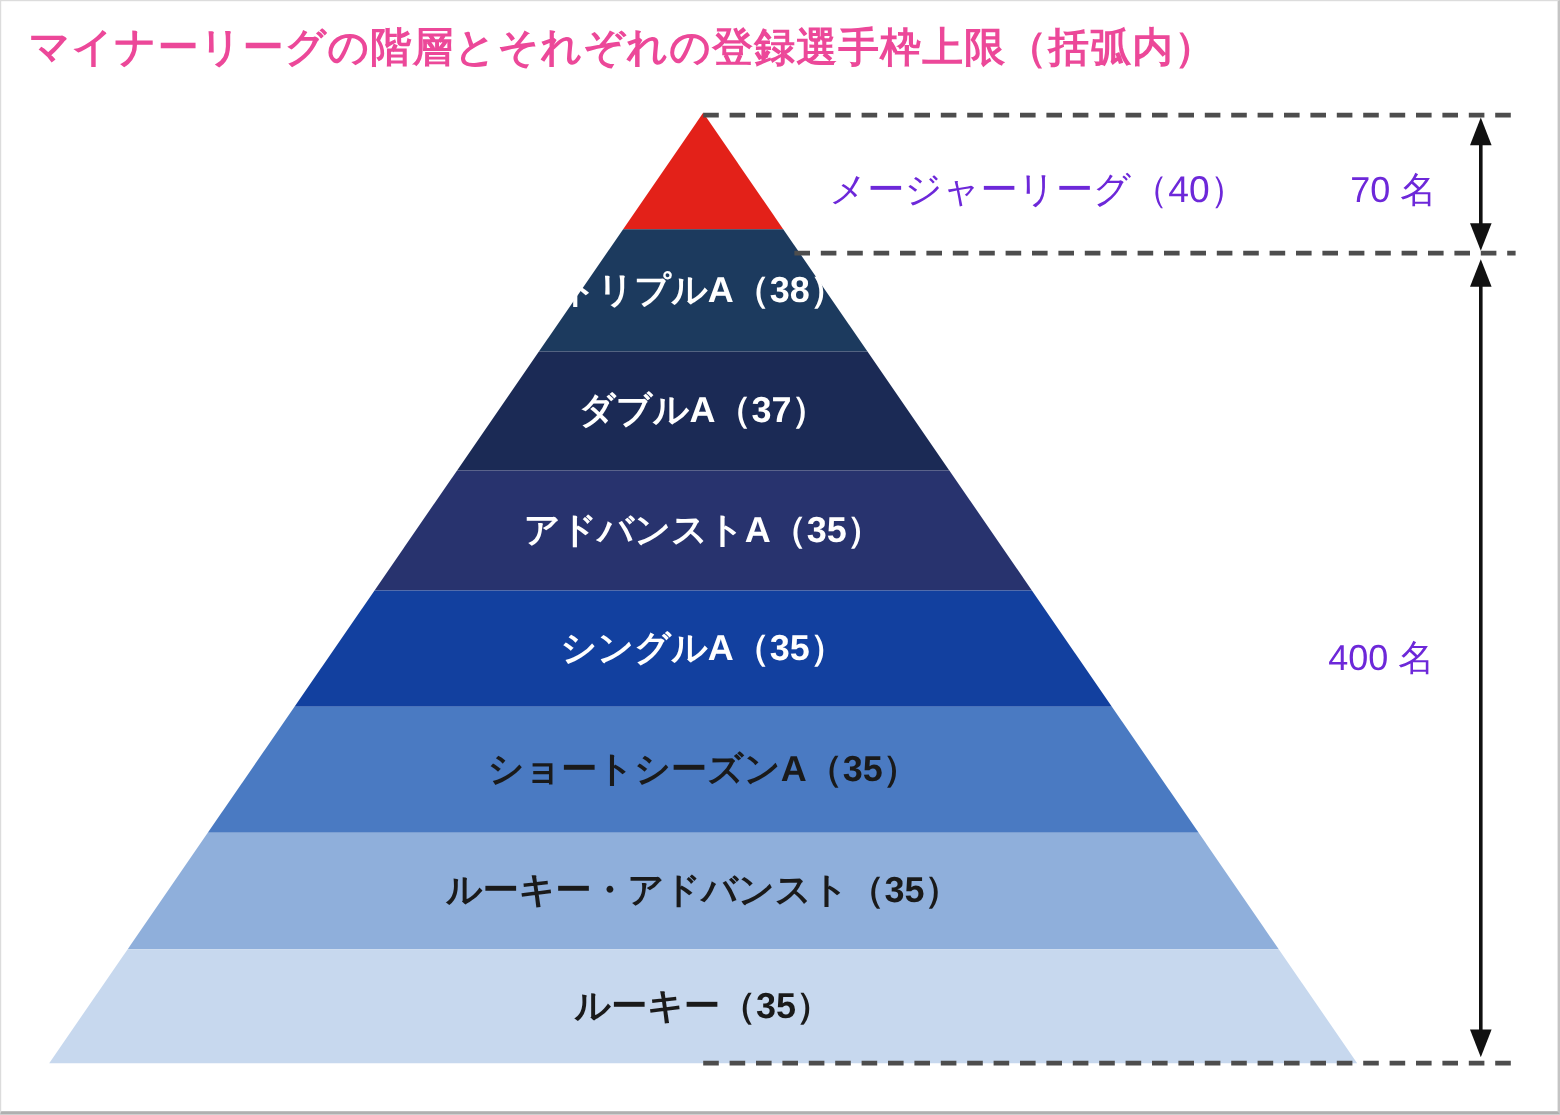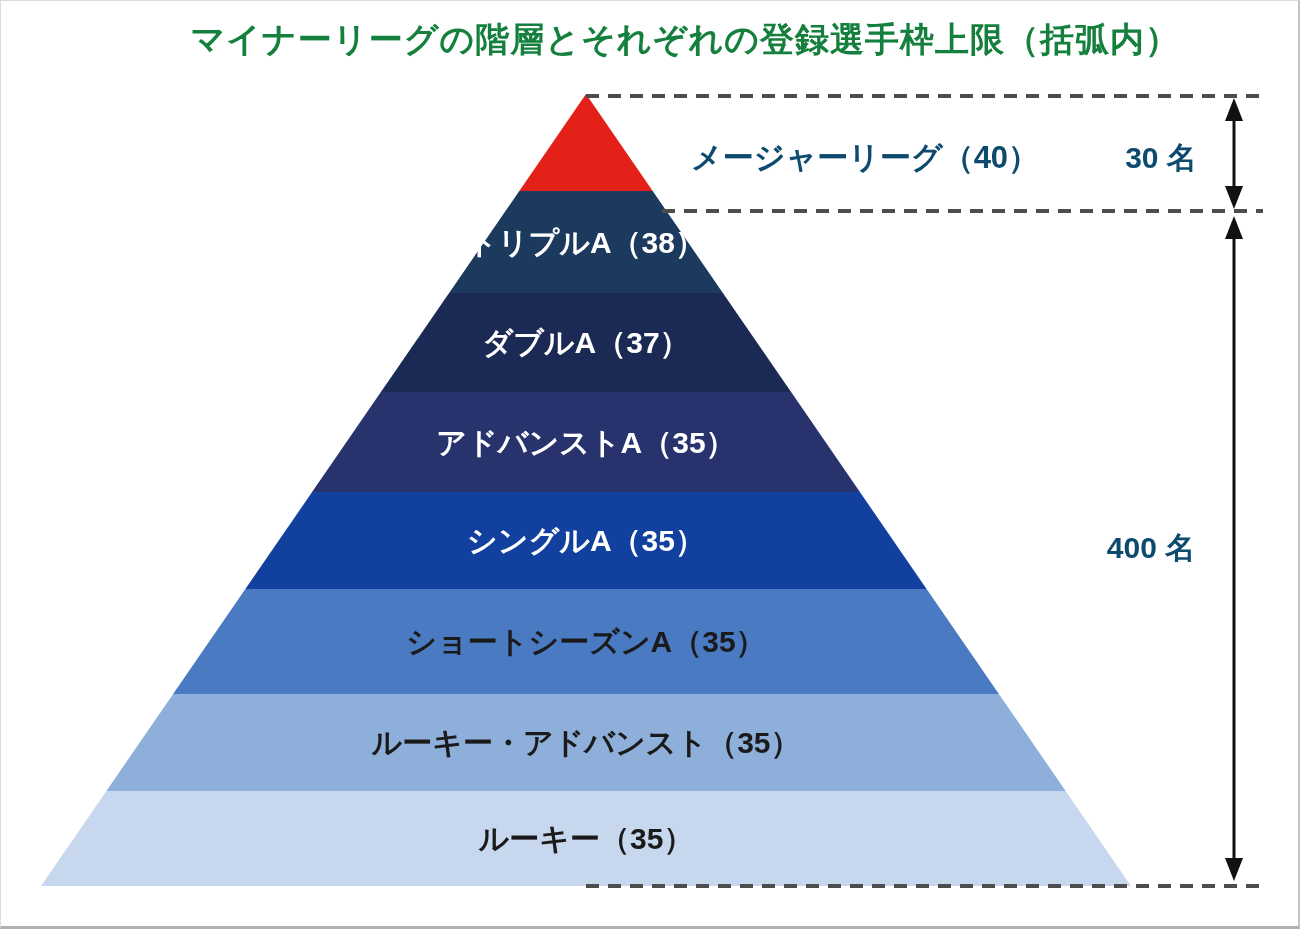--- a/index.html
+++ b/index.html
@@ -10,36 +10,36 @@
     background:#ffffff;
     border-top:1px solid #dcdcdc;
     border-left:1px solid #dcdcdc;
     border-right:2px solid #c4c4c4;
     border-bottom:3px solid #b0b0b0;
     overflow:hidden;
     font-family:"Liberation Sans","DejaVu Sans",sans-serif;
   }
   #page-title{
     position:absolute;
-    left:9px;top:16px;width:1170px;
-    text-align:right;
+    left:23px;top:16px;width:1170px;
+    text-align:left;
     font-size:34px;font-weight:700;
-    color:#15803d;
+    color:#ec4899;
     letter-spacing:1px;
     white-space:nowrap;
   }
   #pyramid-svg{position:absolute;left:0;top:0;}
   .level-label{
     font-family:"Liberation Sans","DejaVu Sans",sans-serif;
     font-size:30px;font-weight:600;
   }
   .float-label{
     position:absolute;
-    font-size:31px;font-weight:700;
-    color:#0c4a6e;
+    font-size:31px;font-weight:400;
+    color:#6d28d9;
     text-align:center;
     white-space:nowrap;
   }
   #major-league-label{left:690px;top:136px;width:330px;}
   #count-40{left:1100px;top:137px;width:120px;font-size:30px;}
   #count-250{left:1085px;top:527px;width:130px;font-size:30px;}
 </style>
 </head>
 <body>
 
@@ -82,17 +82,17 @@
       <g>
         <line x1="1233" y1="232" x2="1233" y2="862" stroke="#111111" stroke-width="3"></line>
         <polygon points="1233,215 1224,238 1242,238" fill="#111111"></polygon>
         <polygon points="1233,880 1224,857 1242,857" fill="#111111"></polygon>
       </g>
     </g>
   </svg>
 
   <div id="major-league-label" class="float-label">メージャーリーグ（40）</div>
 
-  <div id="count-40" class="float-label">30 名</div>
+  <div id="count-40" class="float-label">70 名</div>
 
   <div id="count-250" class="float-label">400 名</div>
 
 </div>
 
 </body></html>

